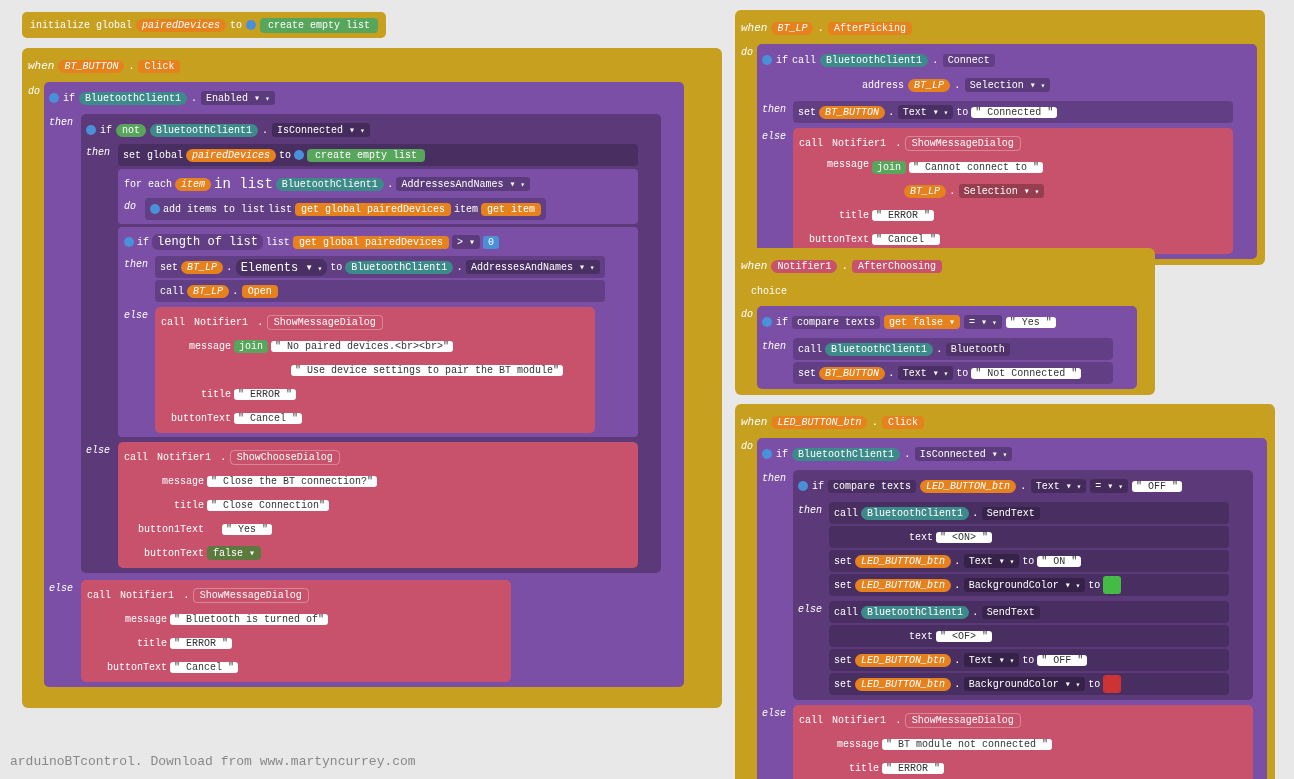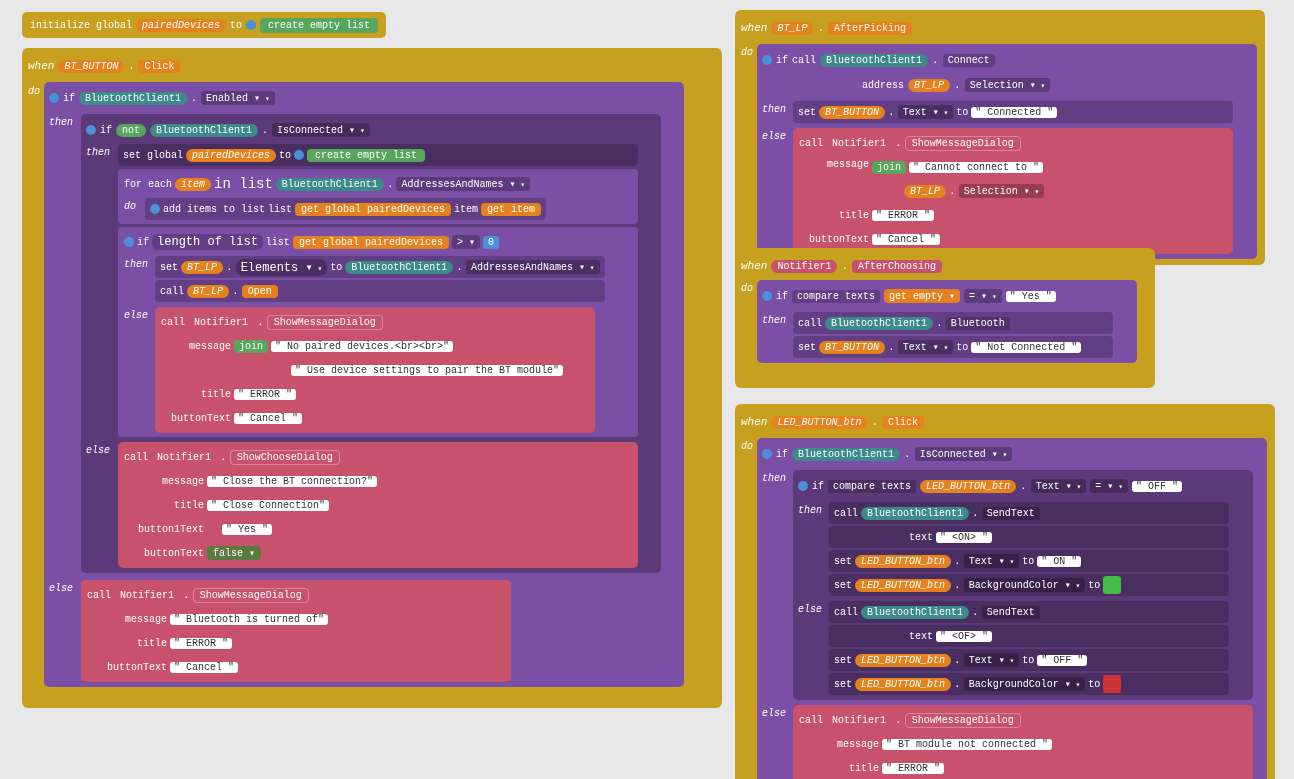--- a/index.html
+++ b/index.html
@@ -332,30 +332,33 @@
   </div>
 
   <div style="position:absolute; top:248px; left:735px; background:#c8a020; border-radius:6px; padding:6px; width:420px; min-height:140px;">
 
     <div style="display:flex; align-items:center; gap:4px; height:24px; margin-bottom:2px;">
       <span style="font-size:11px; color:white; font-style:italic;">when</span>
       <span class="pill pill-pink">Notifier1</span>
       <span style="color:white;">.</span>
       <span style="background:#c8526b; border-radius:4px; padding:1px 6px; font-size:10px; color:white;">AfterChoosing</span>
     </div>
+    <div style="display:flex; align-items:center; gap:4px; height:22px; margin-bottom:4px; padding-left:10px;">
+      <span style="font-size:10px; color:white;">choice</span>
+    </div>
 
     <div style="display:flex; gap:4px;">
       <span style="font-size:10px; color:white; font-style:italic; margin-top:3px;">do</span>
       <div style="background:#7b4fa6; border-radius:5px; padding:5px; display:flex; flex-direction:column; gap:3px; width:380px;">
 
         <div style="display:flex; align-items:center; gap:4px; height:22px;">
           <span style="width:10px;height:10px;border-radius:50%;background:#4a90d9;display:inline-block;"></span>
           <span style="font-size:10px; color:white;">if</span>
           <span style="background:rgba(0,0,0,0.2); border-radius:3px; padding:1px 5px; font-size:10px; color:white;">compare texts</span>
-          <span style="background:#e6821e; border-radius:4px; padding:1px 5px; font-size:10px; color:white;">get empty ▾</span>
+          <span style="background:#e6821e; border-radius:4px; padding:1px 5px; font-size:10px; color:white;">get false ▾</span>
           <span class="drop" style="background:rgba(0,0,0,0.25); border-radius:3px; padding:1px 5px; font-size:10px; color:white;">= ▾</span>
           <span class="str">" Yes "</span>
         </div>
 
         <div style="display:flex; align-items:flex-start; gap:3px; margin-top:2px;">
           <span style="font-size:10px; color:white; font-style:italic; min-width:28px; margin-top:3px;">then</span>
           <div style="display:flex; flex-direction:column; gap:2px; width:320px;">
             <div style="display:flex; align-items:center; gap:3px; height:22px; background:rgba(0,0,0,0.2); border-radius:4px; padding:2px 5px;">
               <span style="font-size:10px; color:white;">call</span>
               <span class="pill pill-teal">BluetoothClient1</span>
@@ -498,14 +501,15 @@
               <span class="str">" ERROR "</span>
             </div>
 
           </div>
         </div>
 
       </div>
     </div>
   </div>
 
+  <div class="watermark">arduinoBTcontrol. Download from www.martyncurrey.com</div>
 
 </div>
 
 </body></html>

